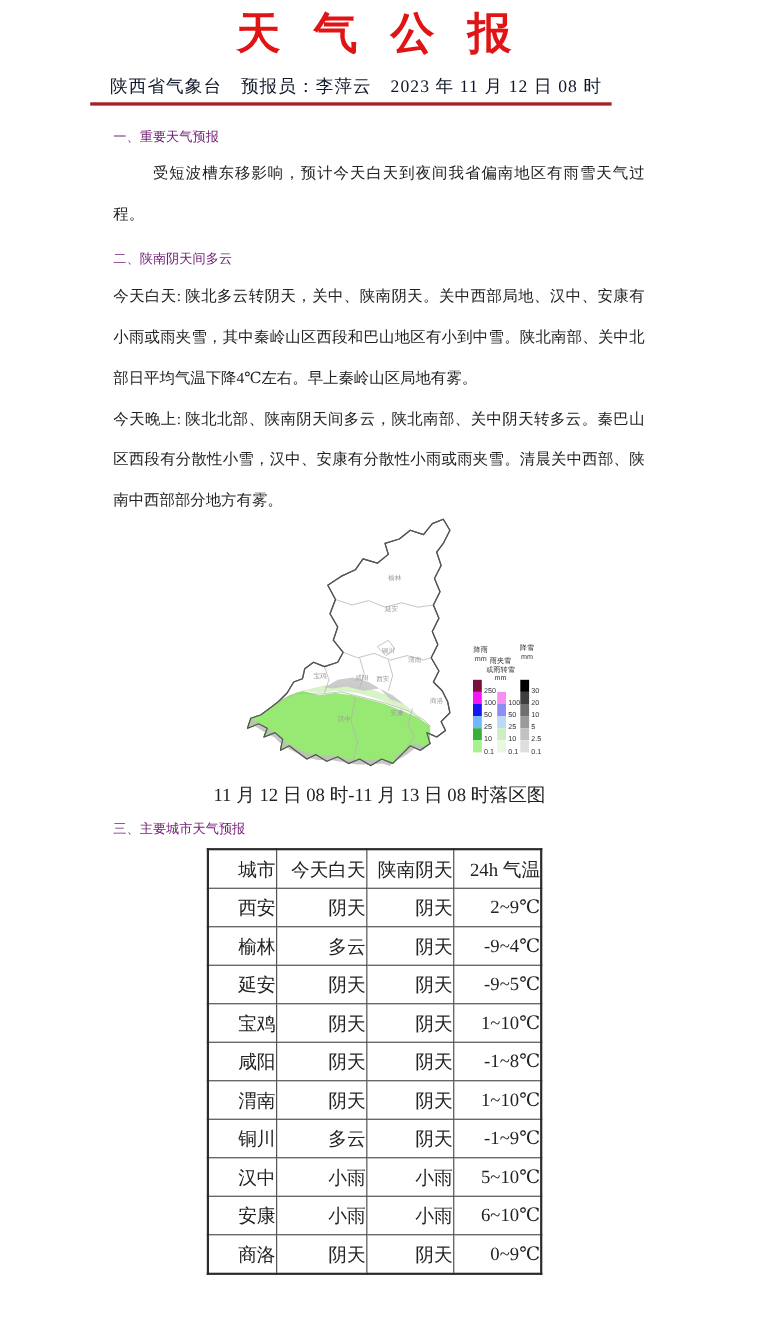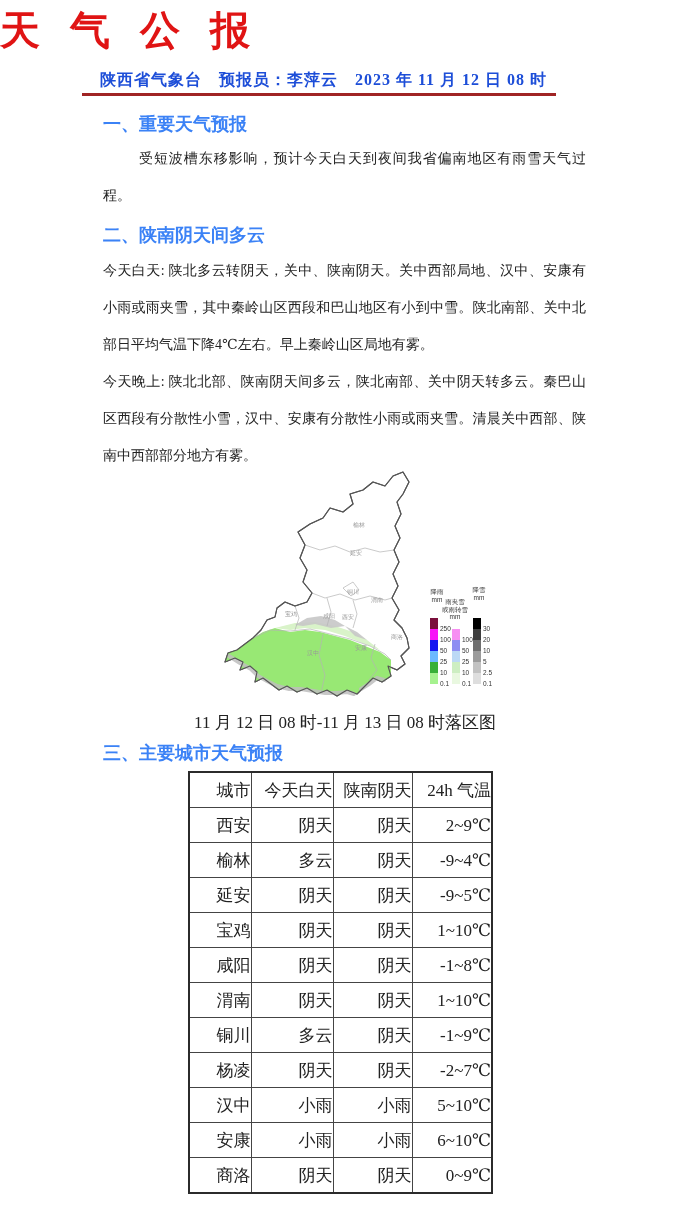--- a/index.html
+++ b/index.html
@@ -1,31 +1,31 @@
 <!DOCTYPE html>
 <html><head>
 <meta charset="utf-8">
 <style>
   html,body{margin:0;padding:0;}
   body{
     width:690px;height:1215px;background:#ffffff;overflow:hidden;
     font-family:"Liberation Serif","DejaVu Serif",serif;color:#1a1a1a;
   }
   .title{
-    margin:6px 0 0 0;text-align:left;color:#e01414;
+    margin:6px 0 0 0;text-align:center;color:#e01414;
     font-size:40px;line-height:50px;font-weight:bold;letter-spacing:10px;
   }
   .byline{
-    margin:14px 0 0 100px;font-size:16px;line-height:20px;color:#1d4ed8;
-    letter-spacing:1px;white-space:nowrap;font-weight:bold;
+    margin:14px 0 0 100px;font-size:16px;line-height:20px;color:#0f172a;
+    letter-spacing:1px;white-space:nowrap;
   }
   .rule{margin:3px 0 0 82px;width:474px;height:3px;background:#a02424;}
   h2.sec{
-    margin:16px 0 0 103px;font-size:18px;line-height:25px;color:#3b82f6;
-    font-family:"Liberation Sans","DejaVu Sans",sans-serif;font-weight:bold;
+    margin:16px 0 0 103px;font-size:12px;line-height:25px;color:#701a75;
+    font-family:"Liberation Sans","DejaVu Sans",sans-serif;font-weight:normal;
   }
   h2.s2{margin-top:9px;}
   h2.s3{margin-top:7px;}
   p.body{
     margin:3px 104px 0 103px;font-size:14px;line-height:37px;
     text-align:justify;color:#222;
   }
   p.ind{text-indent:36px;}
   p.p2{margin-top:4px;}
   p.p3{margin-top:0;}
@@ -234,26 +234,20 @@
         <td>阴天</td>
         <td>1~10℃</td>
       </tr>
       <tr>
         <td>铜川</td>
         <td>多云</td>
         <td>阴天</td>
         <td>-1~9℃</td>
       </tr>
       <tr>
-        <td>杨凌</td>
-        <td>阴天</td>
-        <td>阴天</td>
-        <td>-2~7℃</td>
-      </tr>
-      <tr>
         <td>汉中</td>
         <td>小雨</td>
         <td>小雨</td>
         <td>5~10℃</td>
       </tr>
       <tr>
         <td>安康</td>
         <td>小雨</td>
         <td>小雨</td>
         <td>6~10℃</td>

